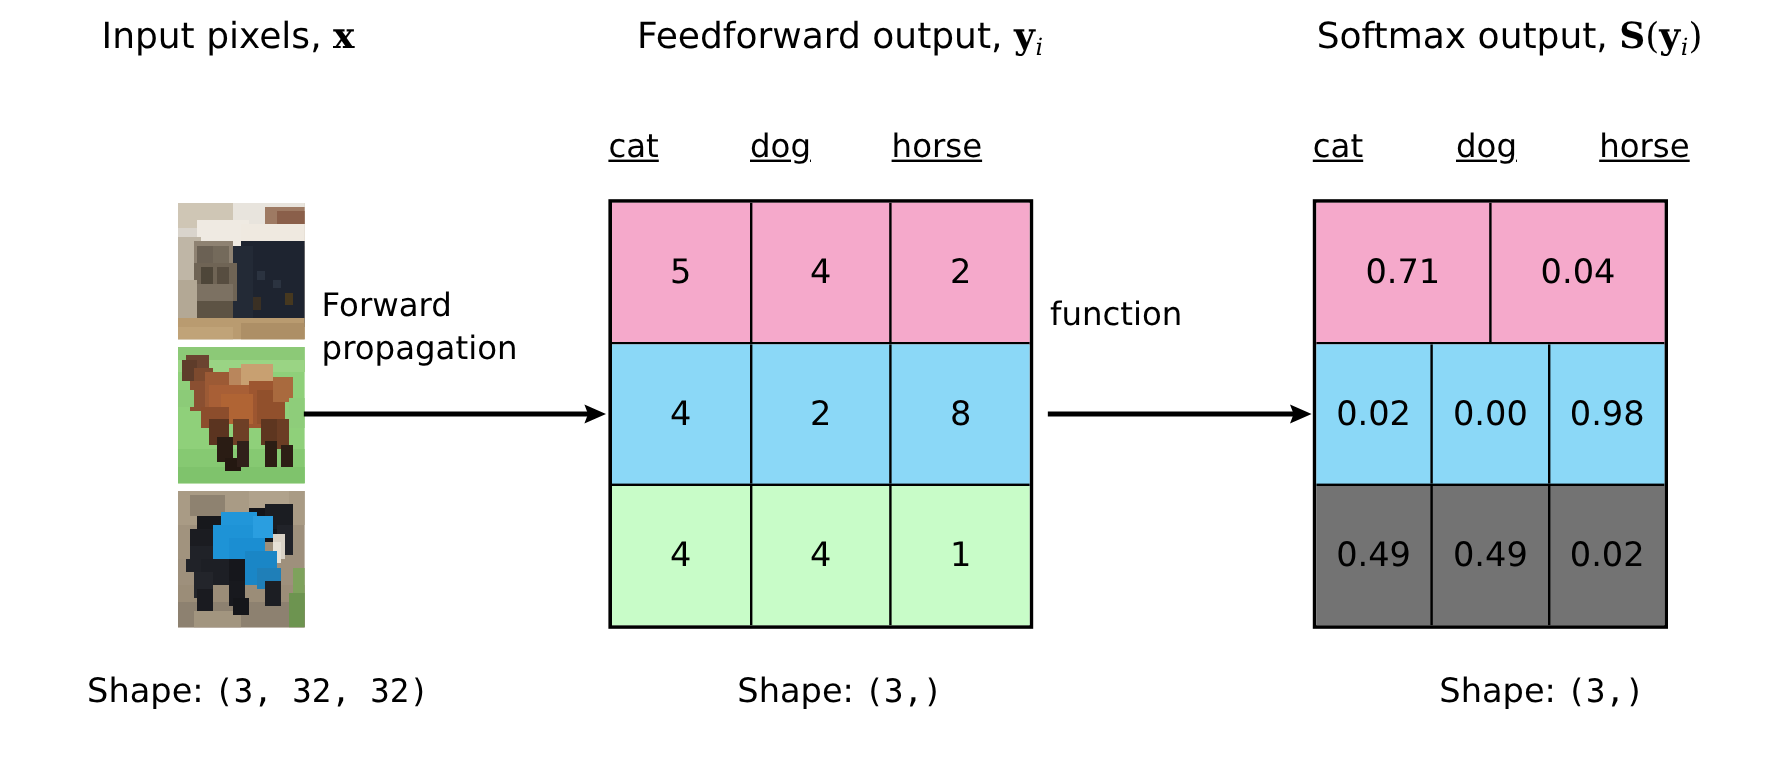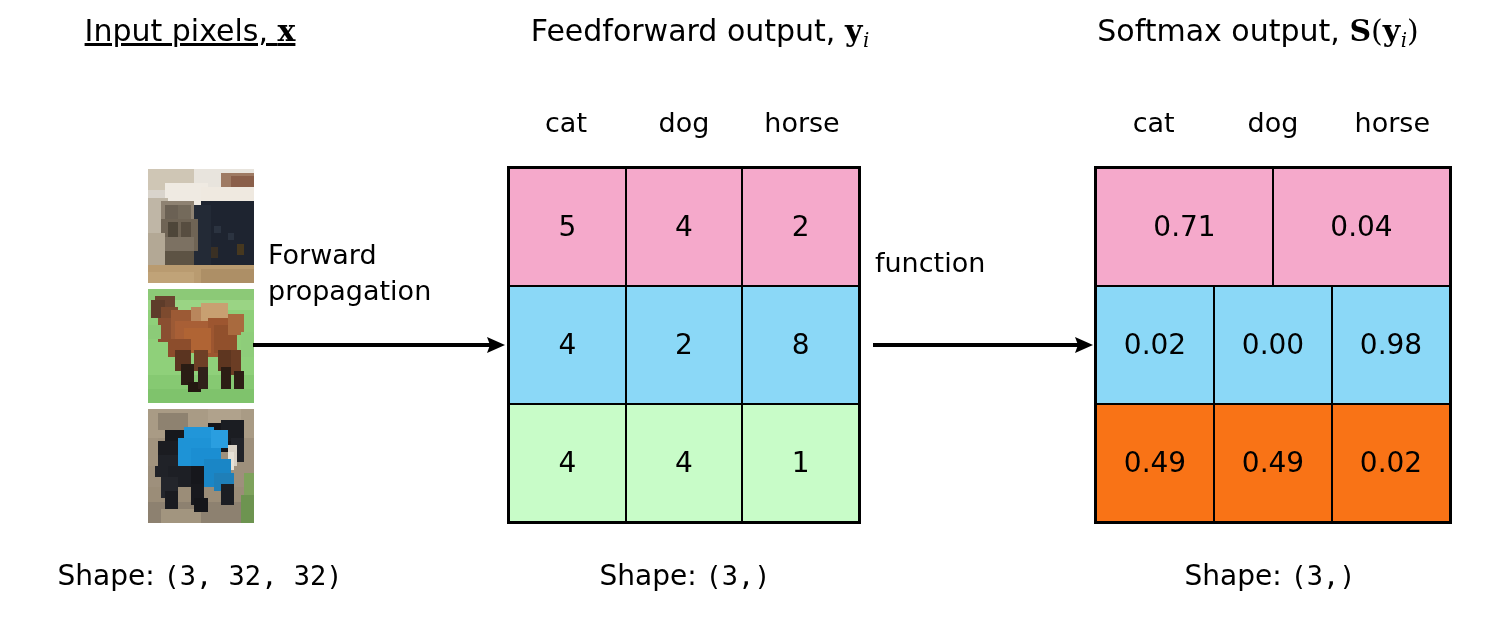--- a/index.html
+++ b/index.html
@@ -45,22 +45,23 @@
     font-weight: normal;
   }
 
   
   .col-head-row {
     display: flex;
   }
   .col-head {
     font-size: 27px;
     line-height: 30px;
-    text-align: center;
+    text-align: left;
     white-space: nowrap;
+    text-decoration: underline;
   }
 
   
   .matrix {
     position: absolute;
     border: 3px solid #000000;
     box-sizing: border-box;
     display: flex;
     flex-direction: column;
     background: #ffffff;
@@ -94,20 +95,21 @@
   }
   .arrow-svg { position: absolute; display: block; }
 
   
   .shape-caption {
     position: absolute;
     font-size: 28px;
     line-height: 32px;
     white-space: nowrap;
     text-align: center;
+    padding-left: 15px;
   }
   .mono {
     font-family: "DejaVu Sans Mono", monospace;
     font-size: 27px;
     letter-spacing: 0px;
   }
 
   
   .thumb {
     position: absolute;
@@ -116,21 +118,21 @@
     overflow: hidden;
     image-rendering: pixelated;
   }
   .thumb svg { display: block; width: 100%; height: 100%; }
 </style>
 </head>
 <body>
 
 <div id="page">
 
-  <div class="section-title abs" style="left:0px; top:14px; width:380px;text-decoration:underline;">
+  <div class="section-title abs" style="left:0px; top:14px; width:380px;">
     <span>Input pixels, </span><span class="mathbf">x</span>
   </div>
 
   <div class="section-title abs" style="left:1030px; top:14px; width:456px;">
     <span>Softmax output, </span><span class="mathbf">S</span><span class="mathparen">(</span><span class="mathbf">y</span><span class="mathsub">i</span><span class="mathparen">)</span>
   </div>
 
   <div class="section-title abs" style="left:440px; top:14px; width:520px;">
     <span>Feedforward output, </span><span class="mathbf">y</span><span class="mathsub">i</span>
   </div>
@@ -277,31 +279,31 @@
       <div class="matrix-cell">2</div>
       <div class="matrix-cell">8</div>
     </div>
     <div class="matrix-row" style="background:#c8fcc8;">
       <div class="matrix-cell">4</div>
       <div class="matrix-cell">4</div>
       <div class="matrix-cell">1</div>
     </div>
   </div>
 
-  <div class="matrix" style="left:1094px; top:166px; width:358px; height:358px;">
+  <div class="matrix" style="left:1094px; top:166px; width:296px; height:358px;">
     <div class="matrix-row" style="background:#f5a9cb;">
       <div class="matrix-cell">0.71</div>
       <div class="matrix-cell">0.04</div>
     </div>
     <div class="matrix-row" style="background:#8bd8f7;">
       <div class="matrix-cell">0.02</div>
       <div class="matrix-cell">0.00</div>
       <div class="matrix-cell">0.98</div>
     </div>
-    <div class="matrix-row" style="background:#f97316;">
+    <div class="matrix-row" style="background:#737373;">
       <div class="matrix-cell">0.49</div>
       <div class="matrix-cell">0.49</div>
       <div class="matrix-cell">0.02</div>
     </div>
   </div>
 
   <div class="shape-caption" style="left:0px; top:560px; width:400px;">
     <span>Shape: </span><span class="mono">(3, 32, 32)</span>
   </div>
 

